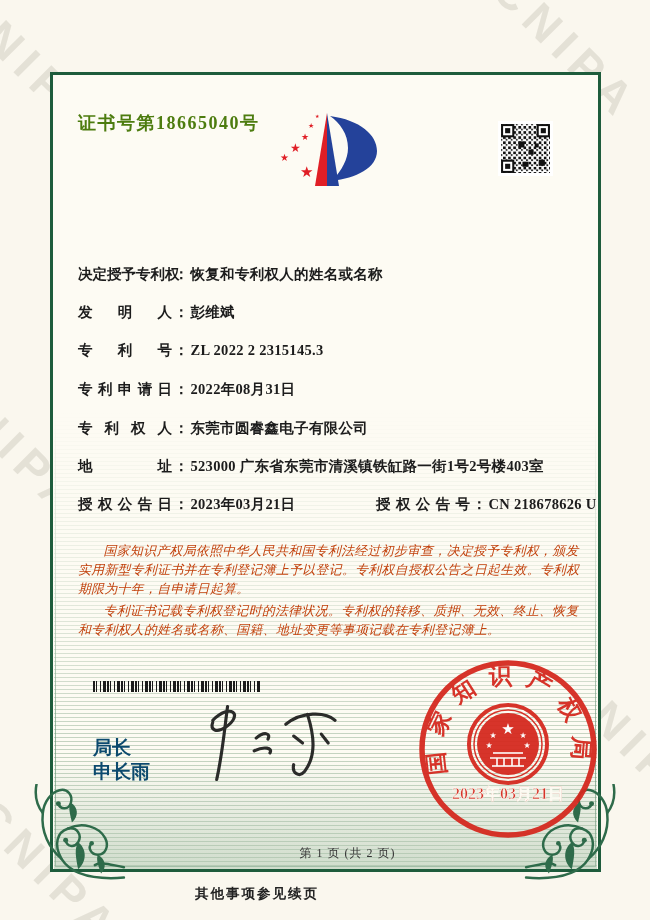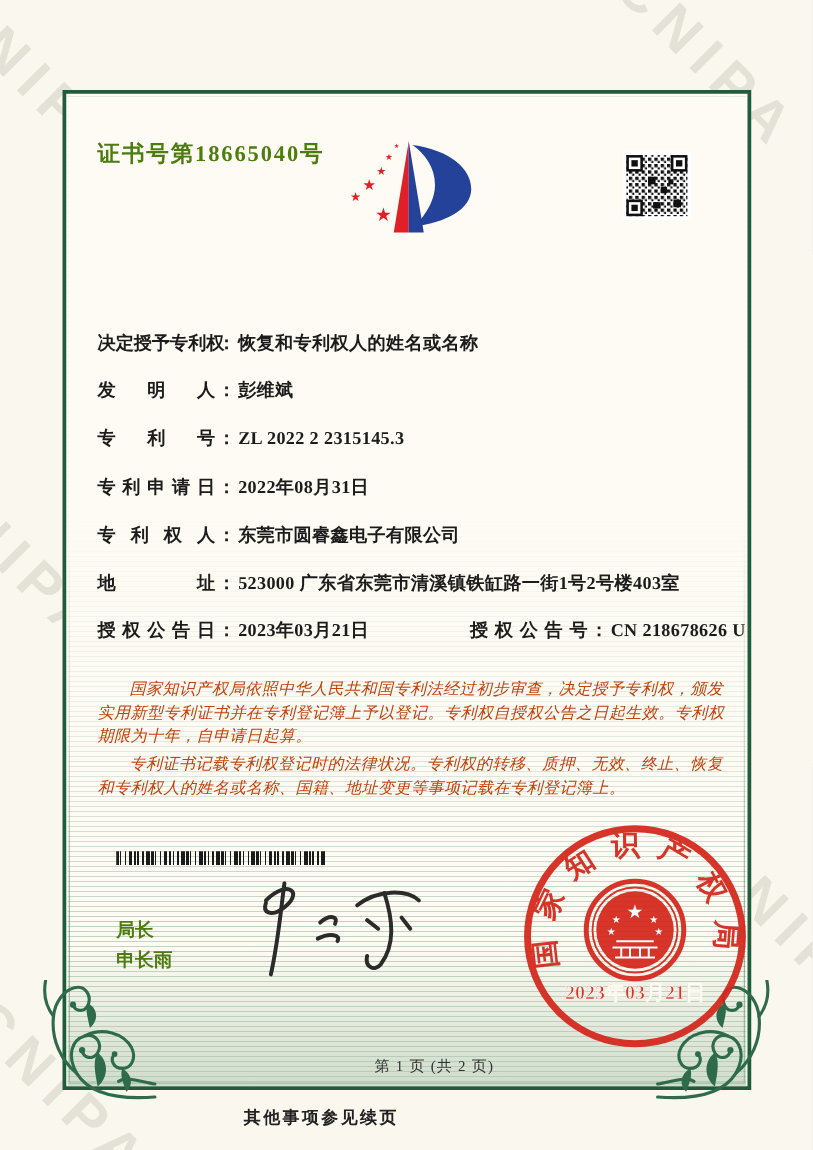--- a/index.html
+++ b/index.html
@@ -41,21 +41,21 @@
   .paras{left:78px;top:542px;width:502px;z-index:2;font-size:12.8px;line-height:19px;
          color:#c2410c;font-style:italic;}
   .paras p{margin:0 0 3px 0;text-indent:2em;letter-spacing:0.4px;}
 
   .barcode{left:93px;top:681px;width:167px;height:11px;z-index:2;
     background:repeating-linear-gradient(90deg,#1b1b1b 0 2px,rgba(0,0,0,0) 2px 3px,
       #1b1b1b 3px 4px,rgba(0,0,0,0) 4px 7px,#1b1b1b 7px 8px,rgba(0,0,0,0) 8px 10px,
       #1b1b1b 10px 13px,rgba(0,0,0,0) 13px 14px);}
 
   .director{left:93px;width:120px;font-family:"Liberation Sans","DejaVu Sans",sans-serif;
-            font-size:15px;font-weight:600;color:#4d7c0f;z-index:2;}
+            font-size:19px;font-weight:600;color:#0c4a6e;z-index:2;}
   .dir1{top:735px;} .dir2{top:759px;}
 
   .page-ind{left:50px;top:845px;width:595px;text-align:center;font-size:12px;color:#333;z-index:2;letter-spacing:1px;}
   .cont-note{left:0;top:885px;width:514px;text-align:center;font-size:13.5px;color:#222;
              letter-spacing:2px;z-index:2;font-weight:600;}
 
   .seal{left:416px;top:658px;width:184px;height:184px;z-index:3;opacity:0.94;}
   .sig{left:195px;top:698px;width:148px;height:90px;z-index:2;}
   .logo{left:280px;top:106px;width:100px;height:85px;z-index:2;}
   .qr{left:498px;top:121px;width:55px;height:55px;z-index:2;}

